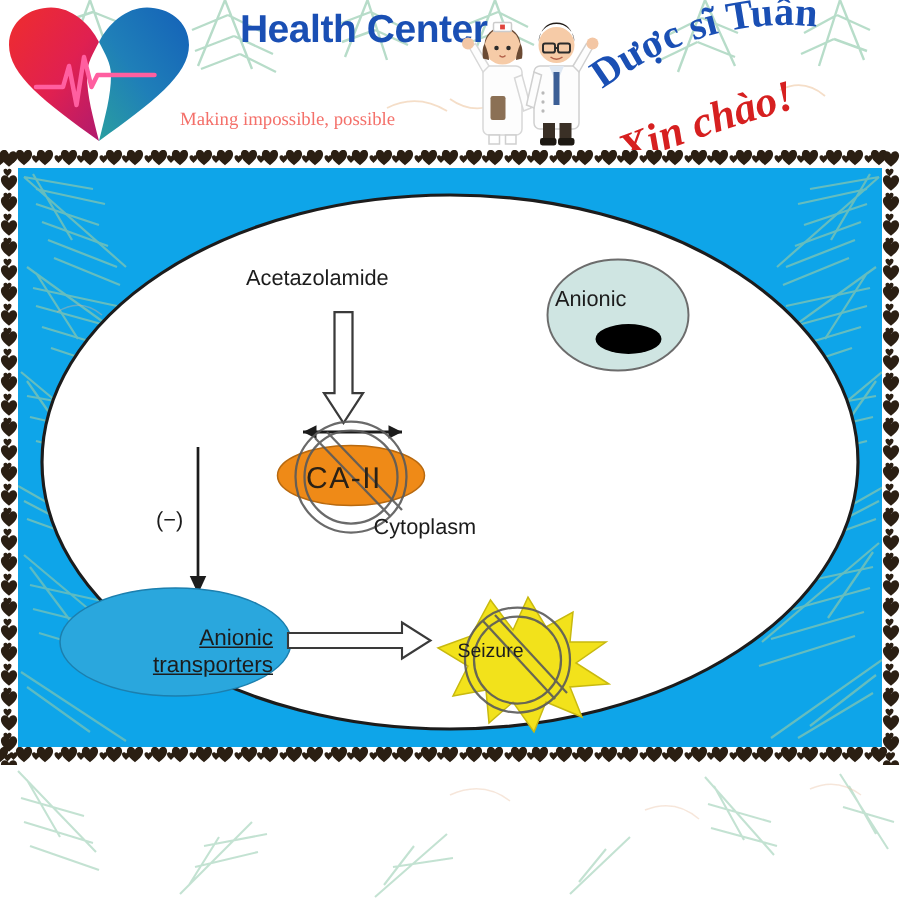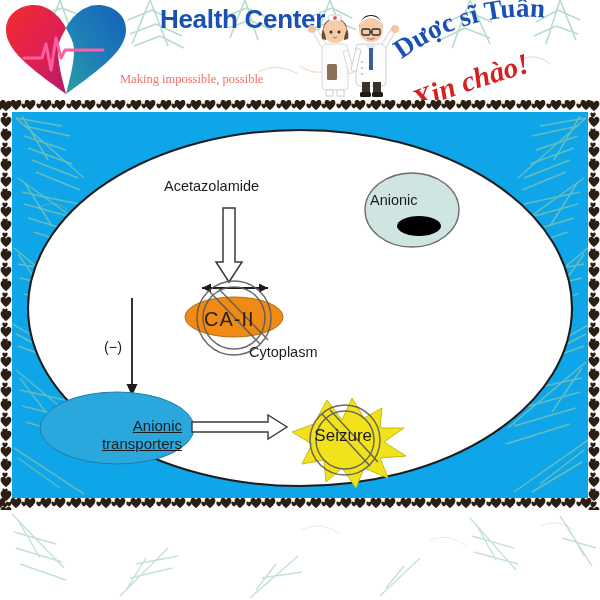--- a/index.html
+++ b/index.html
@@ -45,21 +45,21 @@
   #diagram { position:absolute; left:0; top:0; width:576px; height:386px; }
 
   .dg-text { position:absolute; font-family:"Liberation Sans", sans-serif; color:#1c1c1c; white-space:nowrap; }
   #lbl-acetazolamide { left:152px; top:66px; font-size:14.5px; }
   #lbl-left-eq  { left:57px;  top:164px; font-size:16px; }
   #lbl-right-eq { left:268px; top:164px; font-size:16px; }
   #lbl-cytoplasm{ left:237px; top:232px; font-size:14.5px; }
   #lbl-minus    { left:92px;  top:227px; font-size:14.5px; }
   #lbl-nucleus  { left:358px; top:80px;  font-size:14.5px; }
   #lbl-anionic  { left:40px;  top:305px; width:130px; text-align:right; font-size:15px; line-height:18px;text-decoration:underline; }
-  #lbl-seizure  { left:270px; top:314px; width:90px; text-align:right; font-size:17px; }
+  #lbl-seizure  { left:270px; top:314px; width:90px; text-align:center; font-size:13px; }
   .sub { font-size:0.72em; vertical-align:-0.28em; }
   .sup { font-size:0.72em; vertical-align: 0.45em; }
 
   
   #footer { position:absolute; left:0; top:510px; width:600px; height:90px; background:#fff; }
 </style>
 </head>
 <body>
 
 <div id="page">

